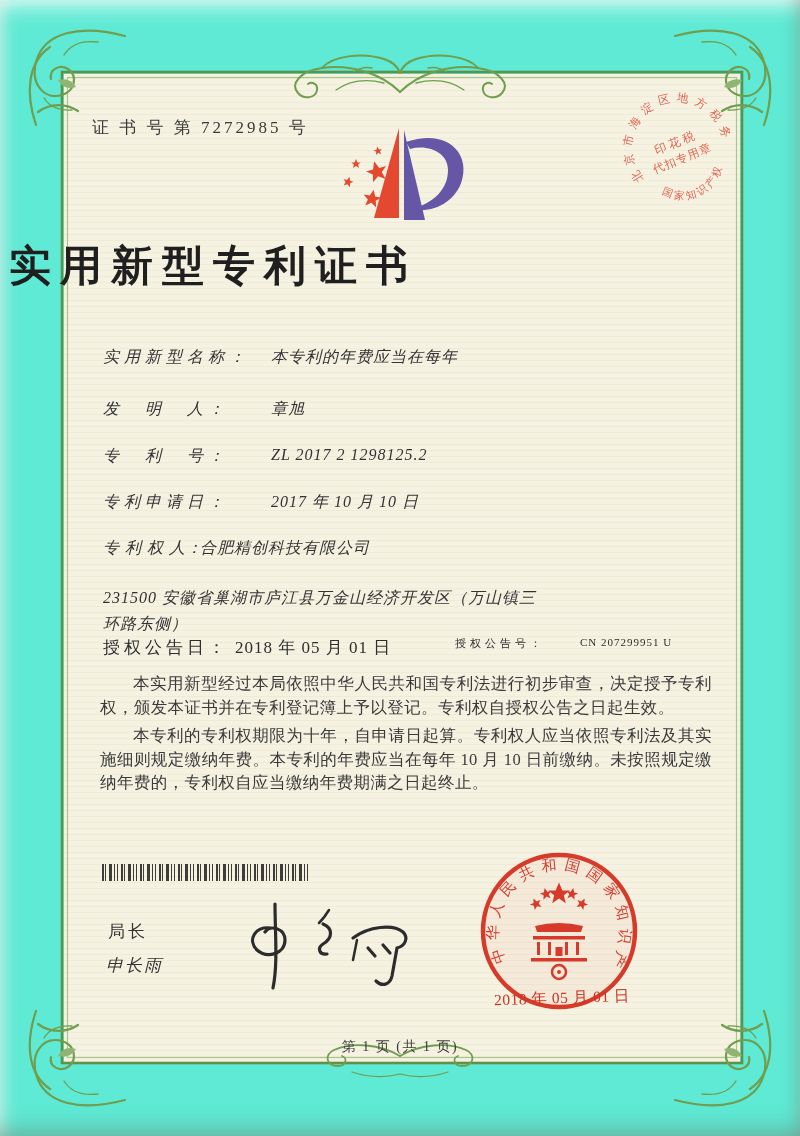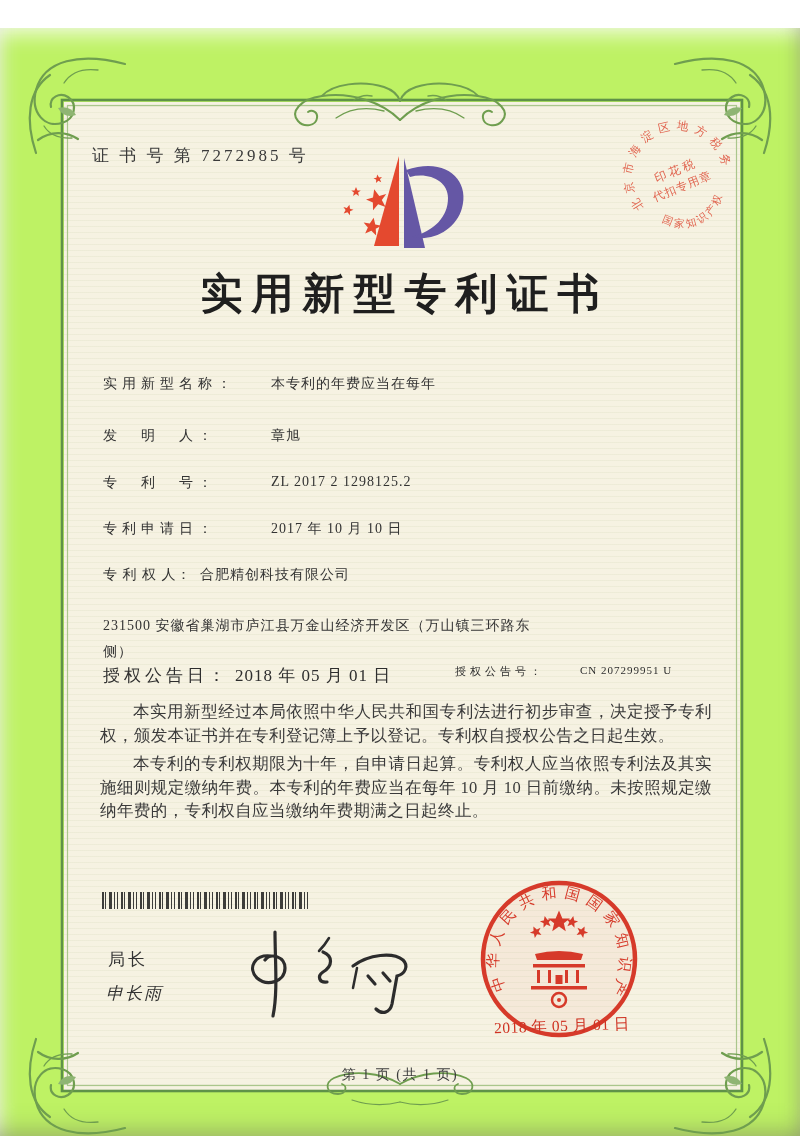--- a/index.html
+++ b/index.html
@@ -5,50 +5,49 @@
   html,body { margin:0; padding:0; }
   body {
     width:800px; height:1136px; position:relative;
     background:#ffffff;
     font-family:"Liberation Serif","DejaVu Serif",serif;
     color:#2e2e2e;
     overflow:hidden;
   }
   .cert {
     position:absolute; inset:0;
-    background:#bef264;
+    background:#5eead4;
     box-shadow:
       inset 0 -18px 24px -14px rgba(110,110,95,0.50),
       inset -14px 0 18px -12px rgba(130,130,115,0.40),
       inset 0 20px 22px -16px rgba(255,255,255,0.95),
       inset 16px 0 20px -16px rgba(255,255,255,0.9);
-    margin-top: 28px;
   }
   .inner-bg {
     position:absolute; left:64px; top:74px; width:676px; height:989px;
     background-color:#f6f2e2;
     background-image:repeating-linear-gradient(0deg,
       rgba(150,170,110,0.09) 0 1px, rgba(0,0,0,0) 1px 6px);
   }
   .border-svg { position:absolute; left:0; top:0; width:800px; height:1136px; }
 
   .cert-no {
     position:absolute; left:92px; top:116px;
     font-size:17px; letter-spacing:3px; color:#3a3a3a;
   }
   .logo-svg { position:absolute; left:322px; top:118px; width:166px; height:120px; }
   .tax-stamp-svg { position:absolute; left:616px; top:86px; width:124px; height:124px; }
 
   .title {
     position:absolute; left:0; top:238px; width:800px;
-    text-align:center; font-size:42px; font-weight:bold;
+    text-align:left; font-size:42px; font-weight:bold;
     letter-spacing:9px; text-indent:9px; color:#1f1f1f;
   }
 
-  .field-row { position:absolute; left:103px; display:flex; font-size:14px; color:#333; }
+  .field-row { position:absolute; left:103px; display:flex; font-size:16px; color:#333;font-style:italic; }
   .field-row .lbl { white-space:pre; letter-spacing:5px; }
   .wide .lbl { width:168px; }
   .narrow .lbl { width:97px; letter-spacing:1px; }
   .field-row .val { letter-spacing:1px; }
   .addr .val { max-width:445px; line-height:26px; }
 
   .grant-left  { position:absolute; left:103px; top:636px; font-size:17px; display:flex; }
   .grant-right { position:absolute; left:455px; top:636px; font-size:11px; display:flex;gap:29px; }
   .grant-left .lbl, .grant-right .lbl { letter-spacing:4px; white-space:pre; }
   .grant-left .val, .grant-right .val { letter-spacing:1px; margin-left:6px; }

